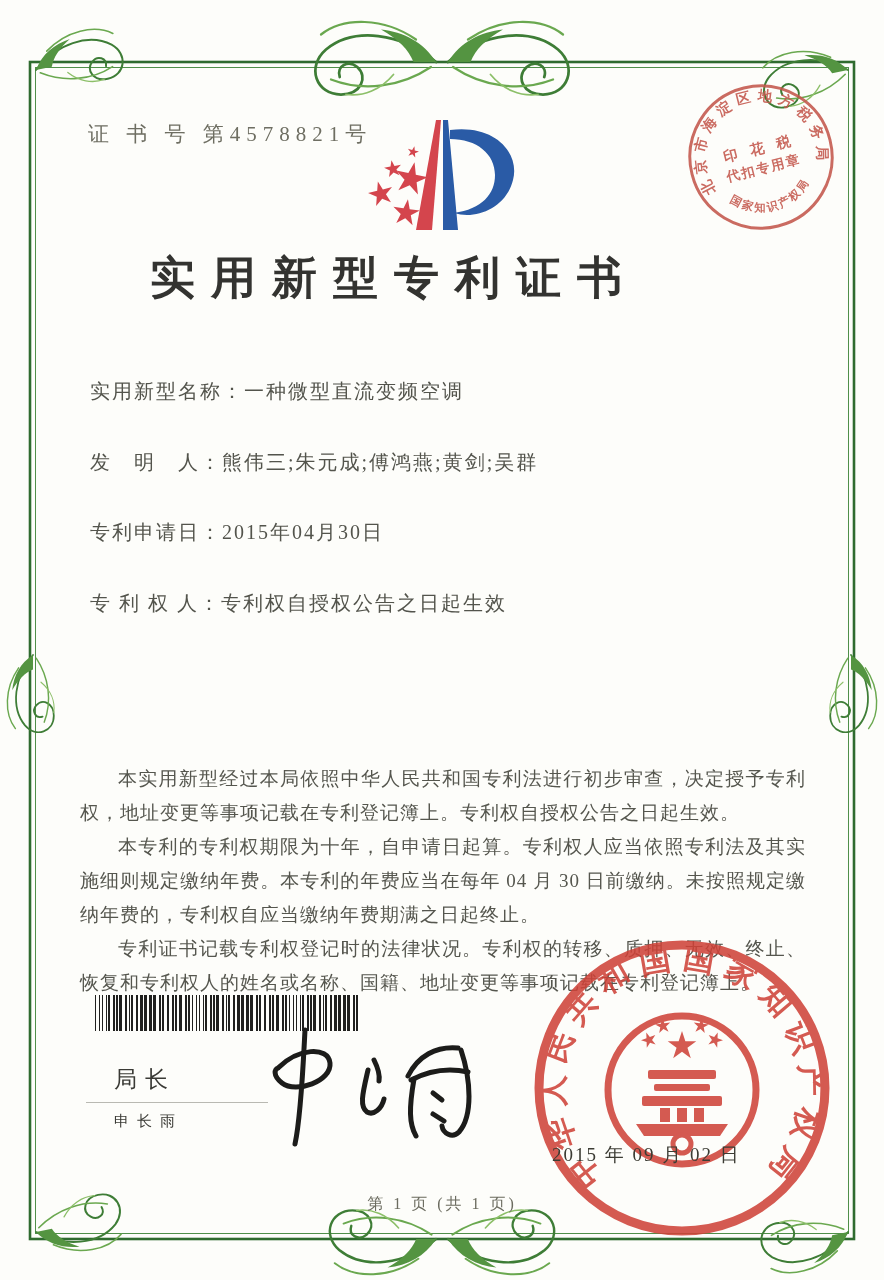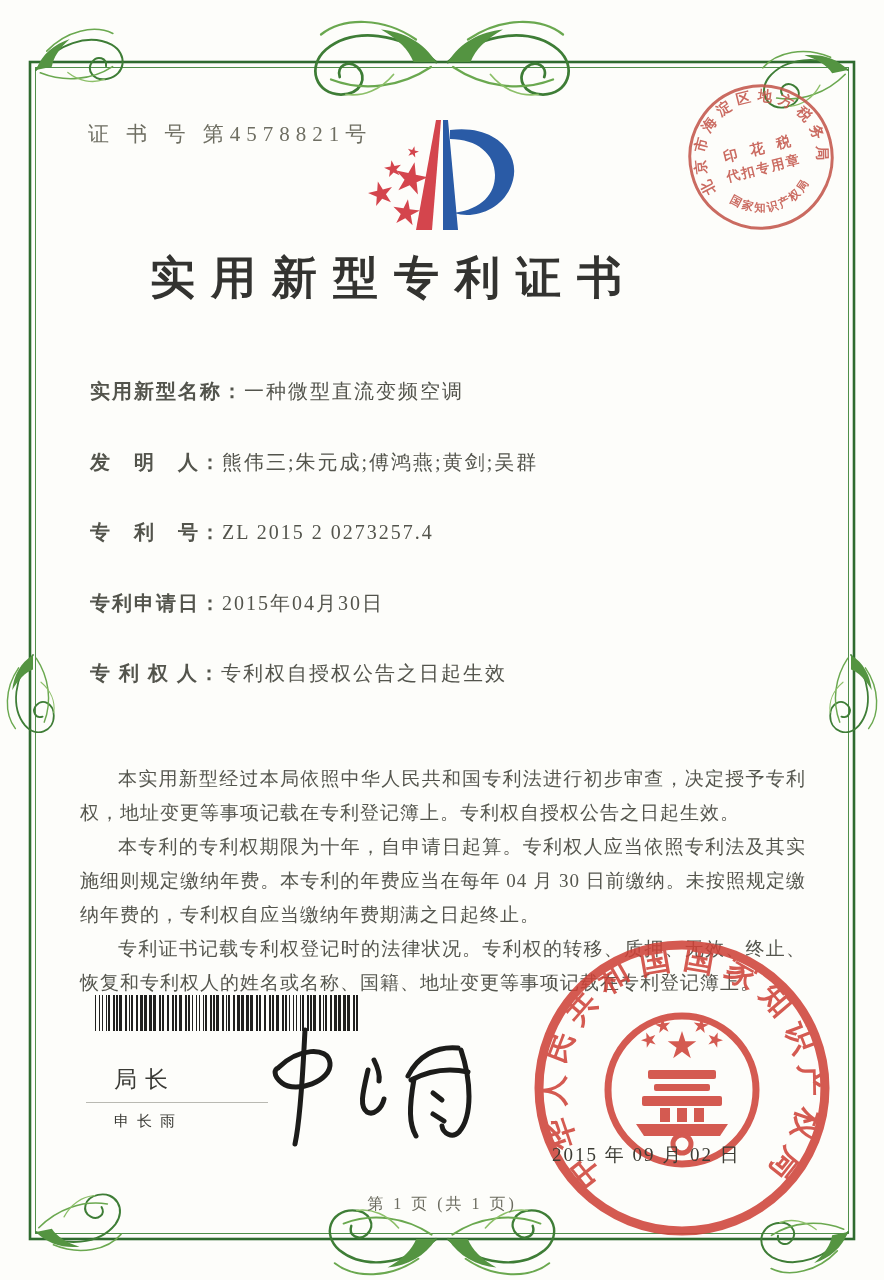--- a/index.html
+++ b/index.html
@@ -17,21 +17,21 @@
   .logo-svg{position:absolute;left:344px;top:116px;width:200px;height:134px;}
   .tax-seal{position:absolute;left:682px;top:78px;width:158px;height:158px;transform:rotate(-14deg);opacity:.88;}
   .cert-title{
     position:absolute;left:0;top:248px;width:788px;margin:0;text-align:center;
     font-family:"Liberation Serif","DejaVu Serif",serif;
     font-size:45px;font-weight:700;letter-spacing:16px;color:#333330;
   }
   .fields{position:absolute;left:90px;top:378px;width:700px;}
   .field-row{height:70.5px;font-size:20px;letter-spacing:2px;color:#53544c;
     font-family:"Liberation Serif","DejaVu Serif",serif;}
-  .field-label{display:inline-block;font-weight:bold;}
+  .field-label{display:inline-block;}
   .field-value{display:inline-block;}
   .paras{
     position:absolute;left:80px;top:762px;width:726px;
     font-family:"Liberation Serif","DejaVu Serif",serif;
     font-size:19px;line-height:34px;color:#55564e;text-align:justify;
   }
   .paras p{margin:0;text-indent:2em;letter-spacing:1px;}
   .barcode{position:absolute;left:95px;top:995px;width:272px;height:36px;font-size:0;}
   .barcode span{display:inline-block;height:100%;background:#20201e;vertical-align:top;}
   .signer-title{position:absolute;left:114px;top:1064px;font-size:23px;letter-spacing:8px;color:#3a3a35;}
@@ -116,23 +116,20 @@
   <h1 class="cert-title">实用新型专利证书</h1>
 
   <div class="fields">
     <div class="field-row">
       <span class="field-label">实用新型名称：</span><span class="field-value">一种微型直流变频空调</span>
     </div>
     <div class="field-row">
       <span class="field-label">发　明　人：</span><span class="field-value">熊伟三;朱元成;傅鸿燕;黄剑;吴群</span>
     </div>
     <div class="field-row">
-      <span class="field-label">专　利　号：</span><span class="field-value">ZL 2015 2 0273257.4</span>
-    </div>
-    <div class="field-row">
       <span class="field-label">专利申请日：</span><span class="field-value">2015年04月30日</span>
     </div>
     <div class="field-row">
       <span class="field-label">专 利 权 人：</span><span class="field-value">专利权自授权公告之日起生效</span>
     </div>
   </div>
 
   <div class="paras">
     <p>本实用新型经过本局依照中华人民共和国专利法进行初步审查，决定授予专利权，地址变更等事项记载在专利登记簿上。专利权自授权公告之日起生效。</p>
     <p>本专利的专利权期限为十年，自申请日起算。专利权人应当依照专利法及其实施细则规定缴纳年费。本专利的年费应当在每年 04 月 30 日前缴纳。未按照规定缴纳年费的，专利权自应当缴纳年费期满之日起终止。</p>

